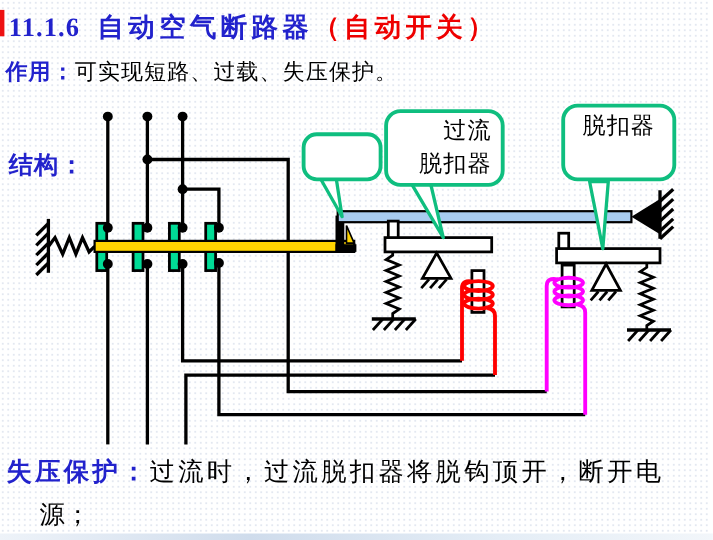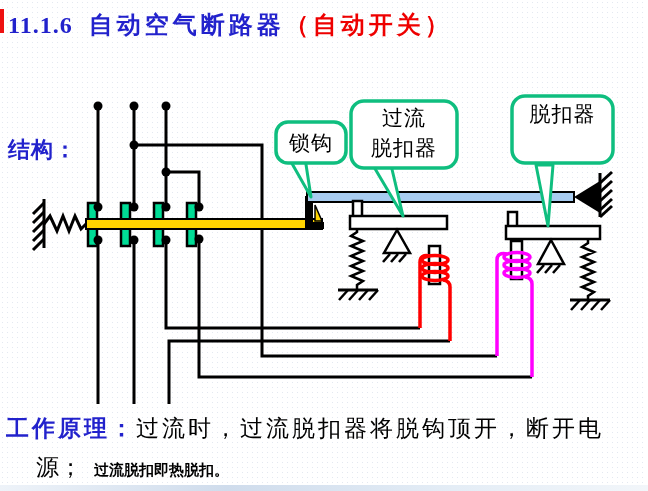--- a/index.html
+++ b/index.html
@@ -32,20 +32,23 @@
 <body>
 
 <div class="slide">
 
   <div class="abs red-edge"></div>
 
   <div class="abs title">
     <span class="num blue">11.1.6</span><span class="cjk blue">自动空气断路器</span><span class="cjk red">（自动开关）</span>
   </div>
 
+  <div class="abs func-line">
+    <span class="lbl blue">作用：</span><span>可实现短路、过载、失压保护。</span>
+  </div>
 
   <div class="abs structure-label blue">结构：</div>
 
   <svg class="diagram" width="648" height="491" viewBox="0 0 648 491" xmlns="http://www.w3.org/2000/svg">
 
     <g stroke="#000" stroke-width="3" fill="none">
       <path d="M98,106 V207"></path>
       <path d="M134,106 V207"></path>
       <path d="M166,106 V207"></path>
       <path d="M134,145 H262 V356 H497"></path>
@@ -173,29 +176,27 @@
     <g>
       <polygon points="374,167 391,165 403,216" fill="#fff" stroke="#0FBE7F" stroke-width="3" stroke-linejoin="round"></polygon>
       <rect x="351" y="101" width="106" height="67" rx="13" fill="#fff" stroke="#0FBE7F" stroke-width="3.5"></rect>
     </g>
     <g>
       <polygon points="536,165 553,165 548,226" fill="#fff" stroke="#0FBE7F" stroke-width="3" stroke-linejoin="round"></polygon>
       <rect x="512" y="96" width="101" height="67" rx="13" fill="#fff" stroke="#0FBE7F" stroke-width="3.5"></rect>
     </g>
   </svg>
 
-  <div class="callout-label" style="left:276px;top:128px;width:70px;">锁钩</div>
-  <div class="callout-label" style="left:351px;top:103px;width:106px;">
+  <div class="callout-label" style="left:341px;top:103px;width:106px;text-align:right;">
     <div>过流</div>
     <div>脱扣器</div>
   </div>
   <div class="callout-label" style="left:512px;top:99px;width:101px;">
     <div>脱扣器</div>
   </div>
 
   <div class="abs principle-l1">
-    <span class="lbl blue">工作原理：</span><span>过流时，过流脱扣器将脱钩顶开，断开电</span>
+    <span class="lbl blue">失压保护：</span><span>过流时，过流脱扣器将脱钩顶开，断开电</span>
   </div>
   <div class="abs principle-l2">源；</div>
-  <div class="abs principle-note">过流脱扣即热脱扣。</div>
 
   <div class="abs bottom-strip"></div>
 </div>
 
 </body></html>

